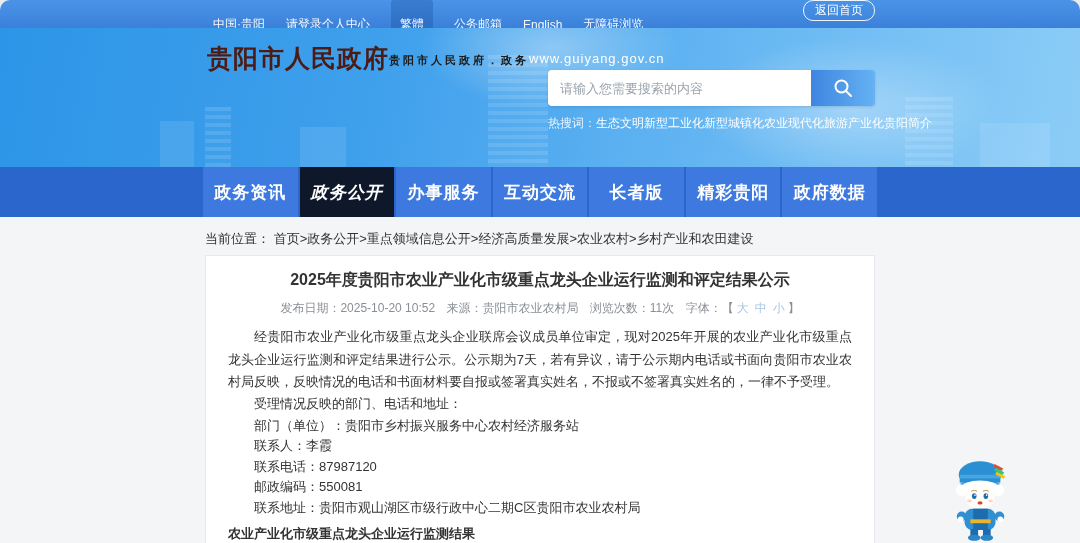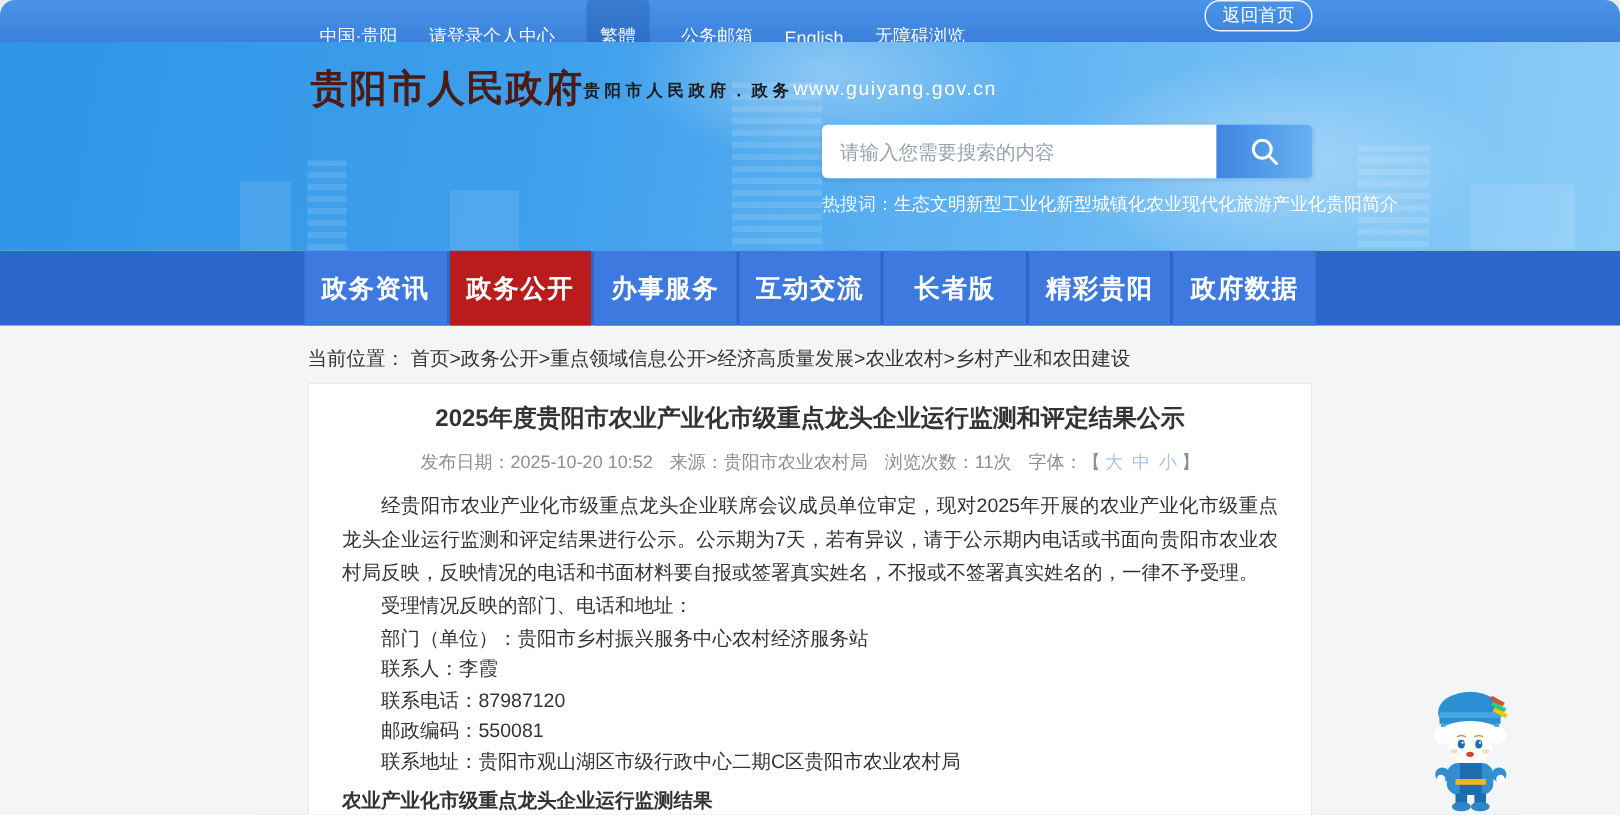--- a/index.html
+++ b/index.html
@@ -21,34 +21,34 @@
   .cloud { position:absolute; background:radial-gradient(closest-side,rgba(255,255,255,.35),rgba(255,255,255,0)); border-radius:50%; }
   .building { position:absolute; bottom:0; background:rgba(255,255,255,.10); }
   .building.win { background:repeating-linear-gradient(to bottom,rgba(255,255,255,.14) 0 4px,rgba(255,255,255,.03) 4px 8px); }
   .banner-inner { width:670px; margin:0 auto; position:relative; height:100%; }
 
   .logo { position:absolute; left:2px; top:6px; width:170px; display:flex; flex-direction:row; align-items:center; cursor:pointer; }
   .site-title { font-size:25px; font-weight:bold; color:#4c1b13; letter-spacing:1px; white-space:nowrap; margin-top:3px; }
   .site-subtitle { font-size:11px; font-weight:bold; color:#1c1c1c; letter-spacing:3px; margin-top:6px; white-space:nowrap; }
   .site-url { font-size:13px; color:#fff; letter-spacing:1px; margin-top:3px; }
 
-  .search-area { position:absolute; right:0; top:55px; width:327px; }
+  .search-area { position:absolute; right:0; top:42px; width:327px; }
   .search-box { display:flex; height:36px; border-radius:4px; overflow:hidden; box-shadow:0 1px 3px rgba(0,40,90,.15); }
   .search-input { flex:1; border:none; outline:none; padding:0 12px; font-size:13px; color:#333; font-family:inherit; }
   .search-input::placeholder { color:#9aa3ad; }
   .search-btn { width:64px; border:none; cursor:pointer; background:linear-gradient(to right,#3e85e0,#66b2f3); display:flex; align-items:center; justify-content:center; }
   .hot-search { margin-top:9px; display:flex; align-items:center; font-size:12px; color:#eaf4ff; }
   .hot-label { white-space:nowrap; }
   .hot-term { color:#fff; margin-left:0; cursor:pointer; white-space:nowrap; }
 
   
   .nav { height:50px; background:#2b66cc; }
   .nav-inner { width:674px; margin:0 auto; height:100%; display:flex; gap:2px; }
   .nav-item { flex:1; background:#3d79de; color:#fff; font-size:17px; font-weight:bold; display:flex; align-items:center; justify-content:center; cursor:pointer; letter-spacing:1px; }
-  .nav-item.active { background:#b91c1c; }
+  .nav-item.active { background:#0f172a;font-style:italic; }
 
   
   .content { padding-top:13px; }
   .breadcrumb { width:670px; margin:0 auto; font-size:13px; color:#333; }
   .breadcrumb-path { cursor:pointer; }
 
   .article-card { width:670px; margin:7px auto 0; background:#fff; border:1px solid #e7e9ec; padding:13px 22px 0; min-height:300px; }
   .article-title { text-align:center; font-size:16px; font-weight:bold; color:#333; line-height:1.4; margin-bottom:9px; }
   .article-meta { text-align:center; font-size:12px; color:#8a8f96; margin-bottom:9px; white-space:nowrap; }
   .article-meta .sep { display:inline-block; width:8px; }

